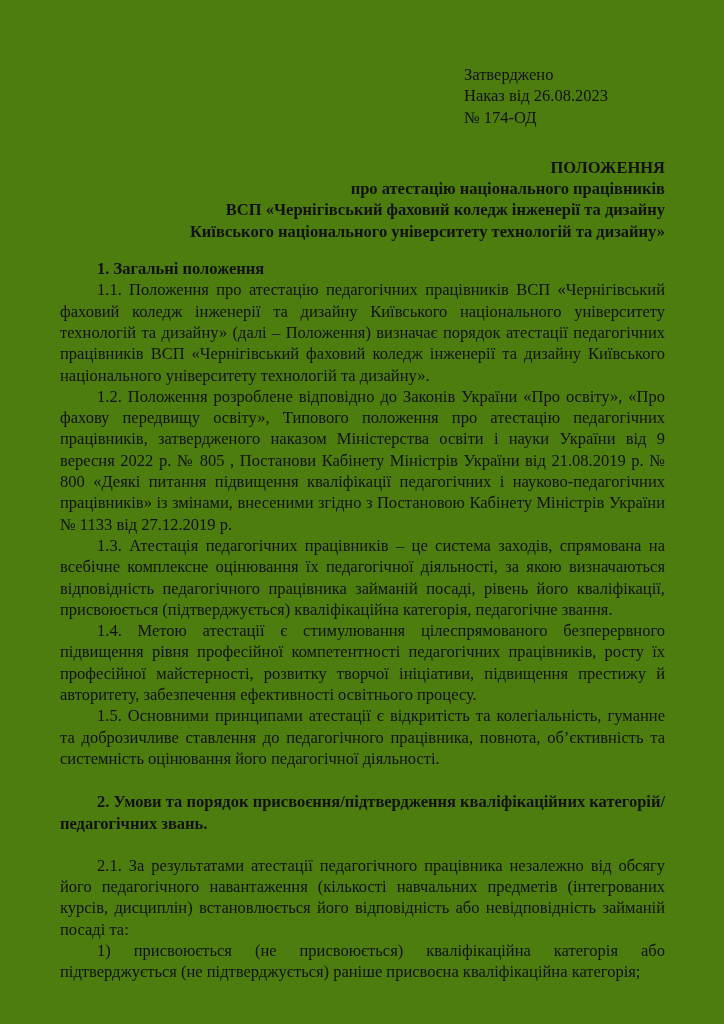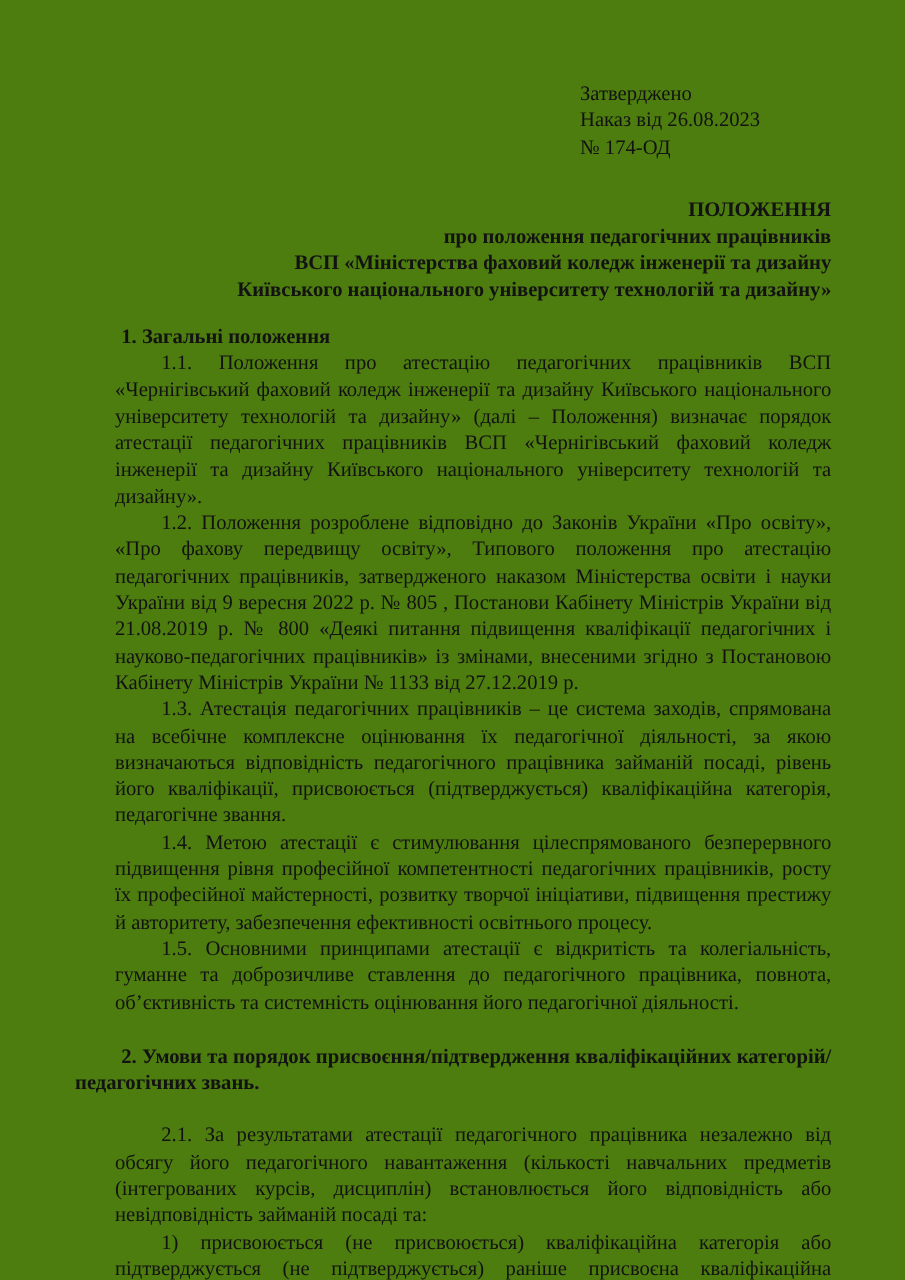--- a/index.html
+++ b/index.html
@@ -43,41 +43,40 @@
   }
   .heading-1 {
     margin-top: 16px;
   }
   .heading-2 {
     margin-top: 22px;
   }
   .para {
     text-align: justify;
     text-indent: 37px;
-    margin-left: 32px;
   }
   .para-first-of-section {
     margin-top: 21px;
   }
 </style>
 </head>
 <body>
 
 <div class="page">
 
   <div class="approval">
     <div class="approval-line">Затверджено</div>
     <div class="approval-line">Наказ від 26.08.2023</div>
     <div class="approval-line">№ 174-ОД</div>
   </div>
 
   <div class="title-block">
     <div class="title-line">ПОЛОЖЕННЯ</div>
-    <div class="title-line">про положення педагогічних працівників</div>
-    <div class="title-line">ВСП «Міністерства фаховий коледж інженерії та дизайну</div>
+    <div class="title-line">про атестацію національного працівників</div>
+    <div class="title-line">ВСП «Чернігівський фаховий коледж інженерії та дизайну</div>
     <div class="title-line">Київського національного університету технологій та дизайну»</div>
   </div>
 
   <p class="heading heading-1">1. Загальні положення</p>
   <p class="para">1.1. Положення про атестацію педагогічних працівників ВСП «Чернігівський фаховий коледж інженерії та дизайну Київського національного університету технологій та дизайну» (далі – Положення) визначає порядок атестації педагогічних працівників ВСП «Чернігівський фаховий коледж інженерії та дизайну Київського національного університету технологій та дизайну».</p>
   <p class="para">1.2. Положення розроблене відповідно до Законів України «Про освіту», «Про фахову передвищу освіту», Типового положення про атестацію педагогічних працівників, затвердженого наказом Міністерства освіти і науки України від 9 вересня 2022 р. № 805 , Постанови Кабінету Міністрів України від 21.08.2019 р. № 800 «Деякі питання підвищення кваліфікації педагогічних і науково-педагогічних працівників» із змінами, внесеними згідно з Постановою Кабінету Міністрів України № 1133 від 27.12.2019 р.</p>
   <p class="para">1.3. Атестація педагогічних працівників – це система заходів, спрямована на всебічне комплексне оцінювання їх педагогічної діяльності, за якою визначаються відповідність педагогічного працівника займаній посаді, рівень його кваліфікації, присвоюється (підтверджується) кваліфікаційна категорія, педагогічне звання.</p>
   <p class="para">1.4. Метою атестації є стимулювання цілеспрямованого безперервного підвищення рівня професійної компетентності педагогічних працівників, росту їх професійної майстерності, розвитку творчої ініціативи, підвищення престижу й авторитету, забезпечення ефективності освітнього процесу.</p>
   <p class="para">1.5. Основними принципами атестації є відкритість та колегіальність, гуманне та доброзичливе ставлення до педагогічного працівника, повнота, об’єктивність та системність оцінювання його педагогічної діяльності.</p>
 

